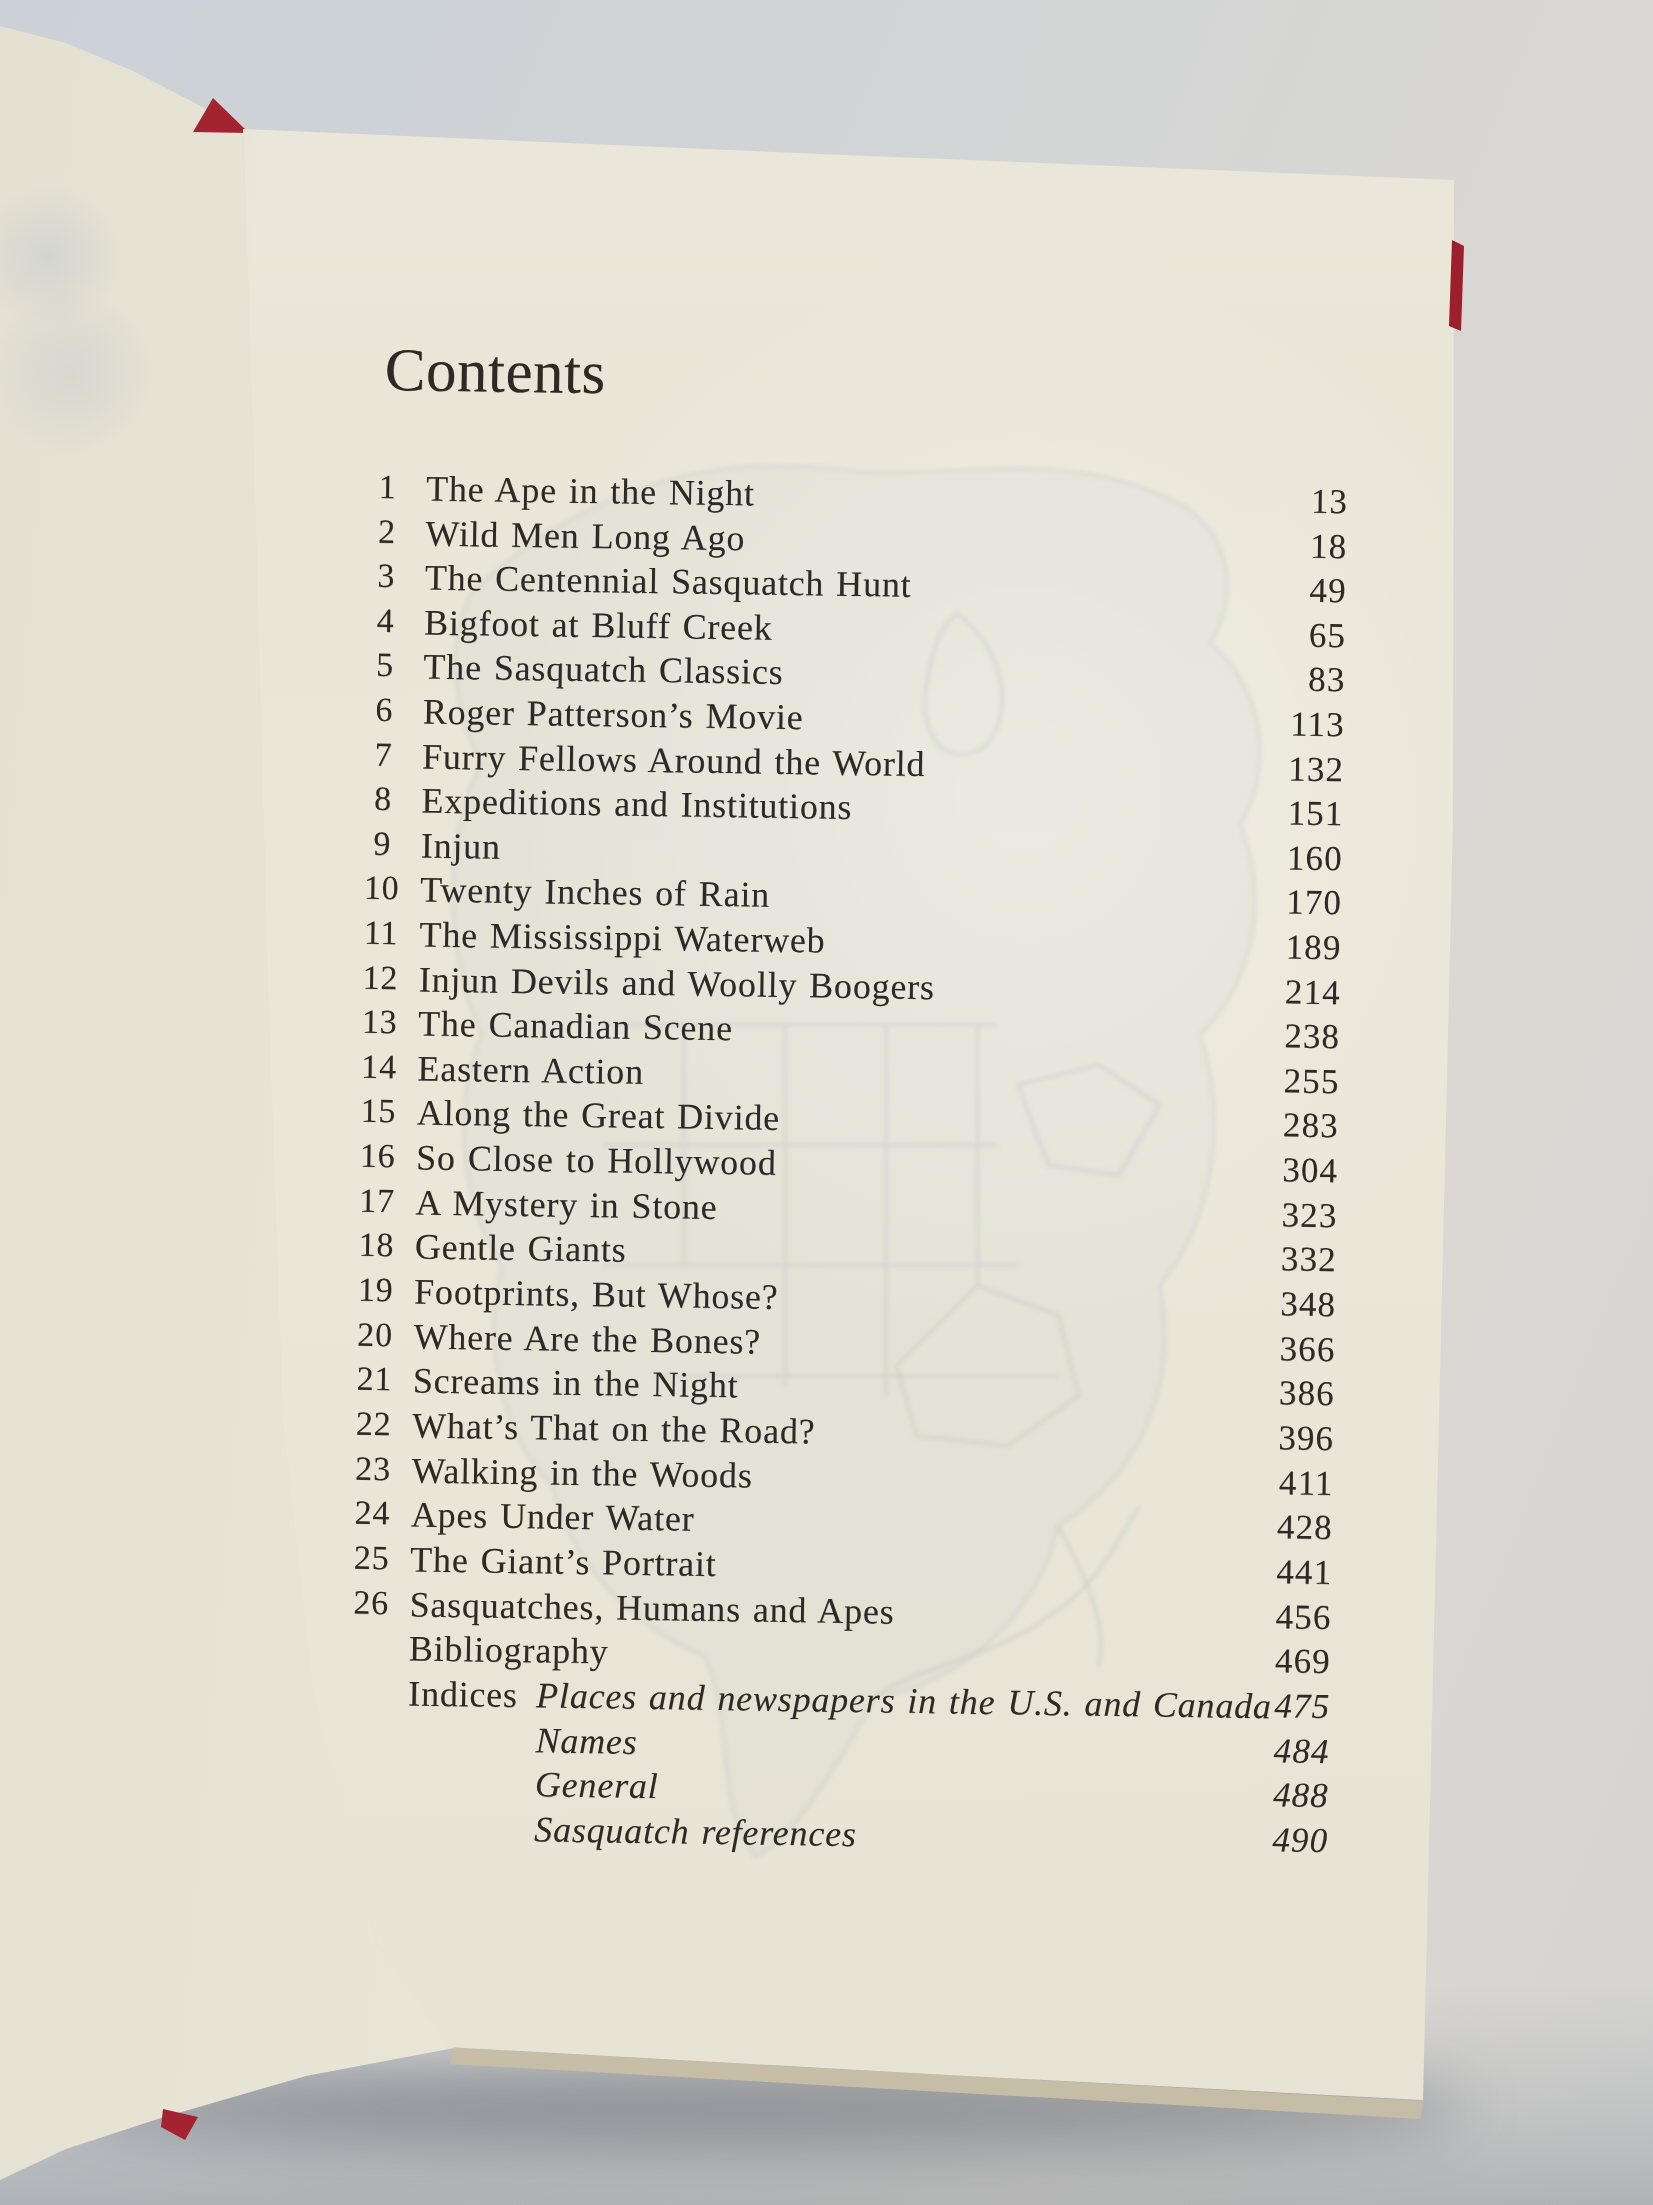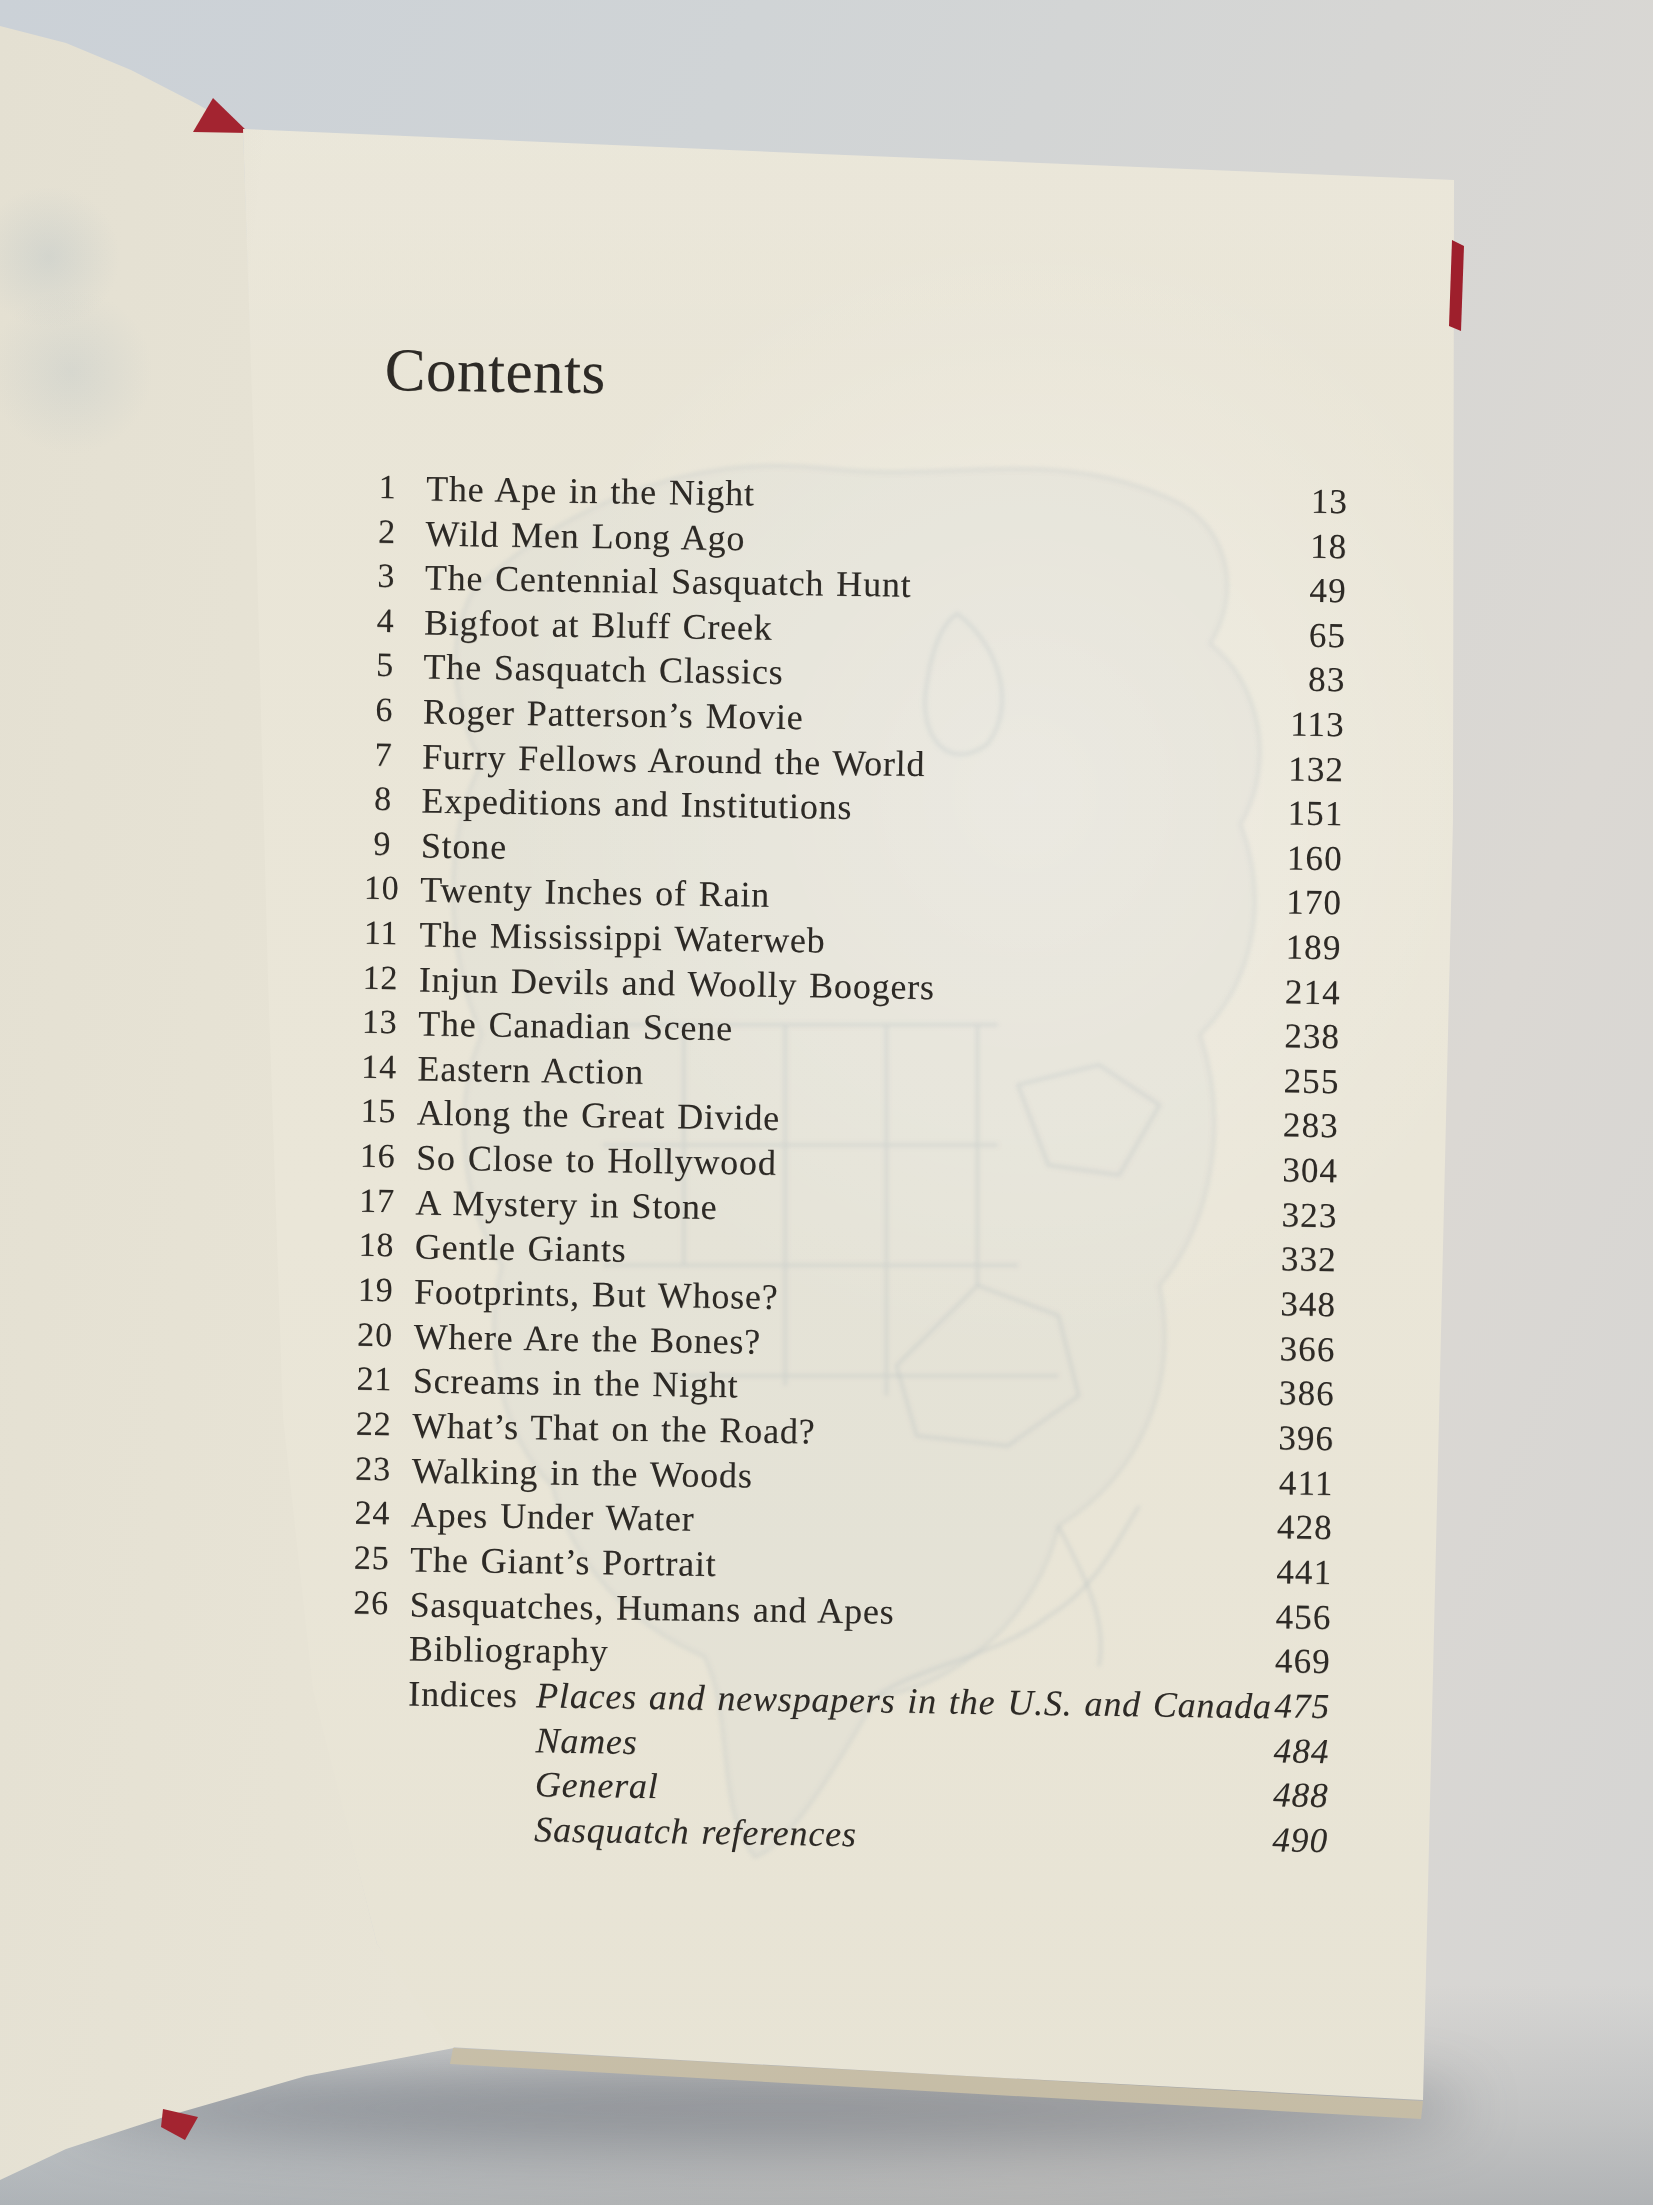--- a/index.html
+++ b/index.html
@@ -140,21 +140,21 @@
     <span class="title">Furry Fellows Around the World</span>
     <span class="page">132</span>
   </div>
         <div class="row" style="top: 782px;">
     <span class="num">8</span>
     <span class="title">Expeditions and Institutions</span>
     <span class="page">151</span>
   </div>
         <div class="row" style="top: 827px;">
     <span class="num">9</span>
-    <span class="title">Stone</span>
+    <span class="title">Injun</span>
     <span class="page">160</span>
   </div>
         <div class="row" style="top: 871px;">
     <span class="num">10</span>
     <span class="title">Twenty Inches of Rain</span>
     <span class="page">170</span>
   </div>
         <div class="row" style="top: 916px;">
     <span class="num">11</span>
     <span class="title">The Mississippi Waterweb</span>

